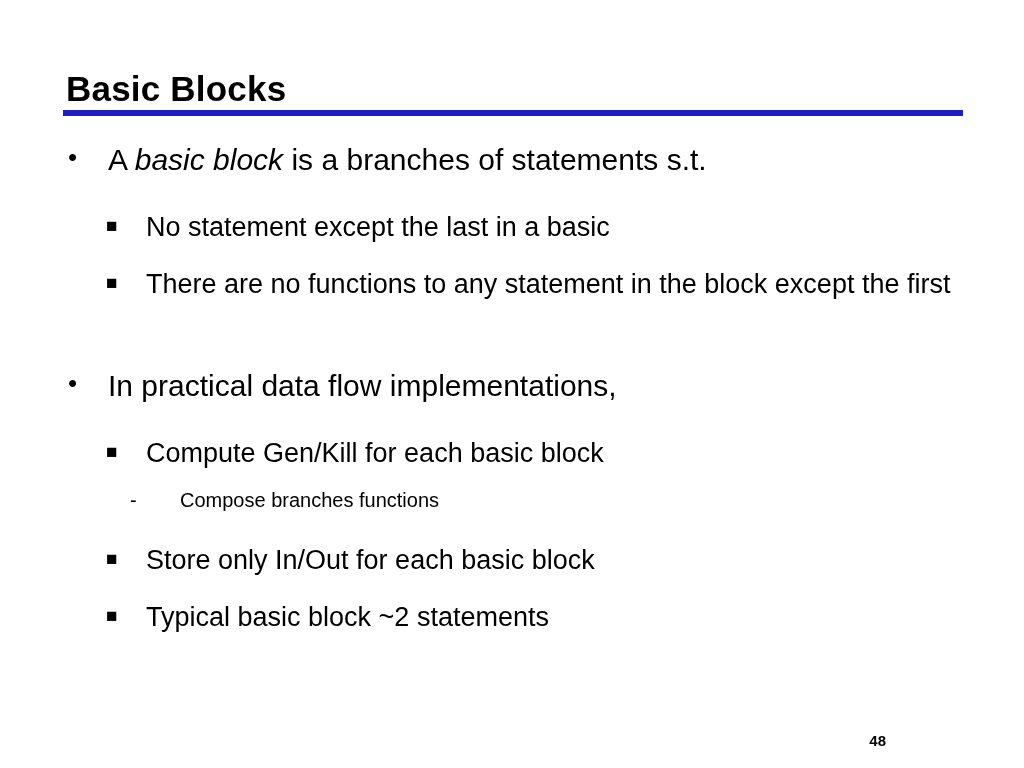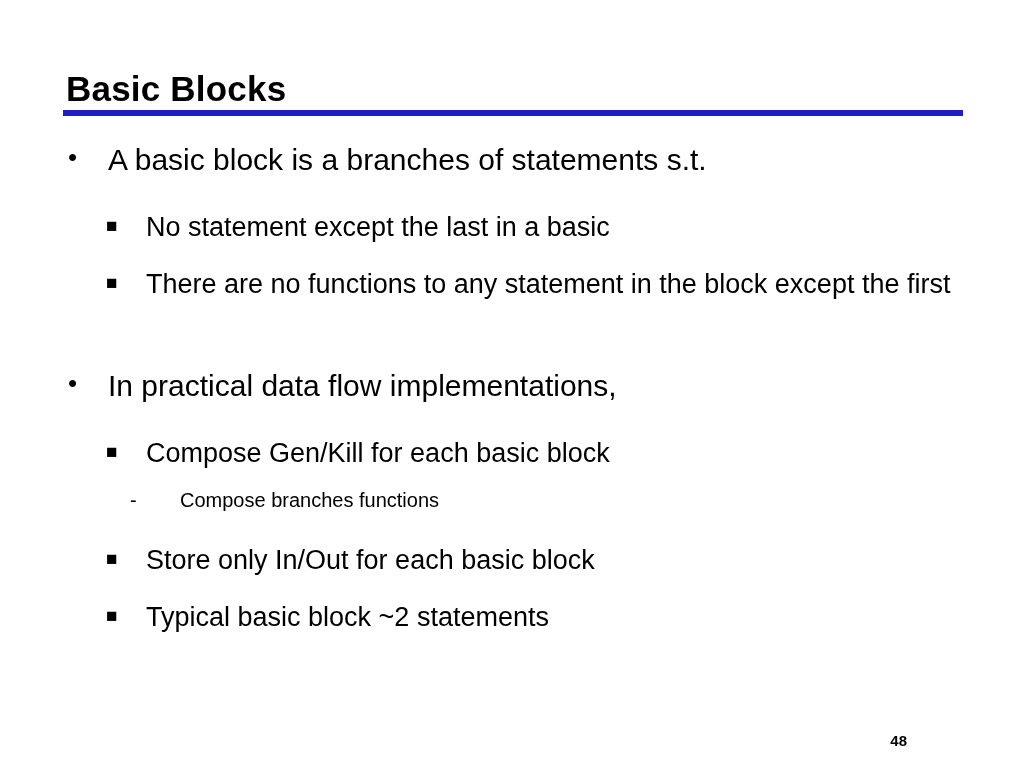--- a/index.html
+++ b/index.html
@@ -106,31 +106,32 @@
     line-height: 1.3;
     margin-left: 155px;
     padding-left: 25px;
   }
   .lvl3 .marker {
     left: -25px;
     font-size: 20px;
   }
 
   .em-italic {
+    font-style: italic;
   }
 
   .gap-sm { height: 16px; }
   .gap-md { height: 30px; }
   .gap-lg { height: 64px; }
   .gap-xl { height: 22px; }
 
   
   .page-number {
     position: absolute;
-    right: 17px;
+    right: 38px;
     bottom: 20px;
     font-size: 15px;
     font-weight: bold;
     line-height: 1;
     margin-left: 46px;
   }
 </style>
 </head>
 <body>
 
@@ -165,21 +166,21 @@
 
     <div class="bullet lvl1">
       <span class="marker">•</span>
       <span class="btext">In practical data flow implementations,</span>
     </div>
 
     <div class="gap-md"></div>
 
     <div class="bullet lvl2">
       <span class="marker">■</span>
-      <span class="btext">Compose Gen/Kill for each basic block</span>
+      <span class="btext">Compute Gen/Kill for each basic block</span>
     </div>
 
     <div class="gap-sm"></div>
 
     <div class="bullet lvl3">
       <span class="marker">-</span>
       <span class="btext">Compose branches functions</span>
     </div>
 
     <div class="gap-md"></div>

